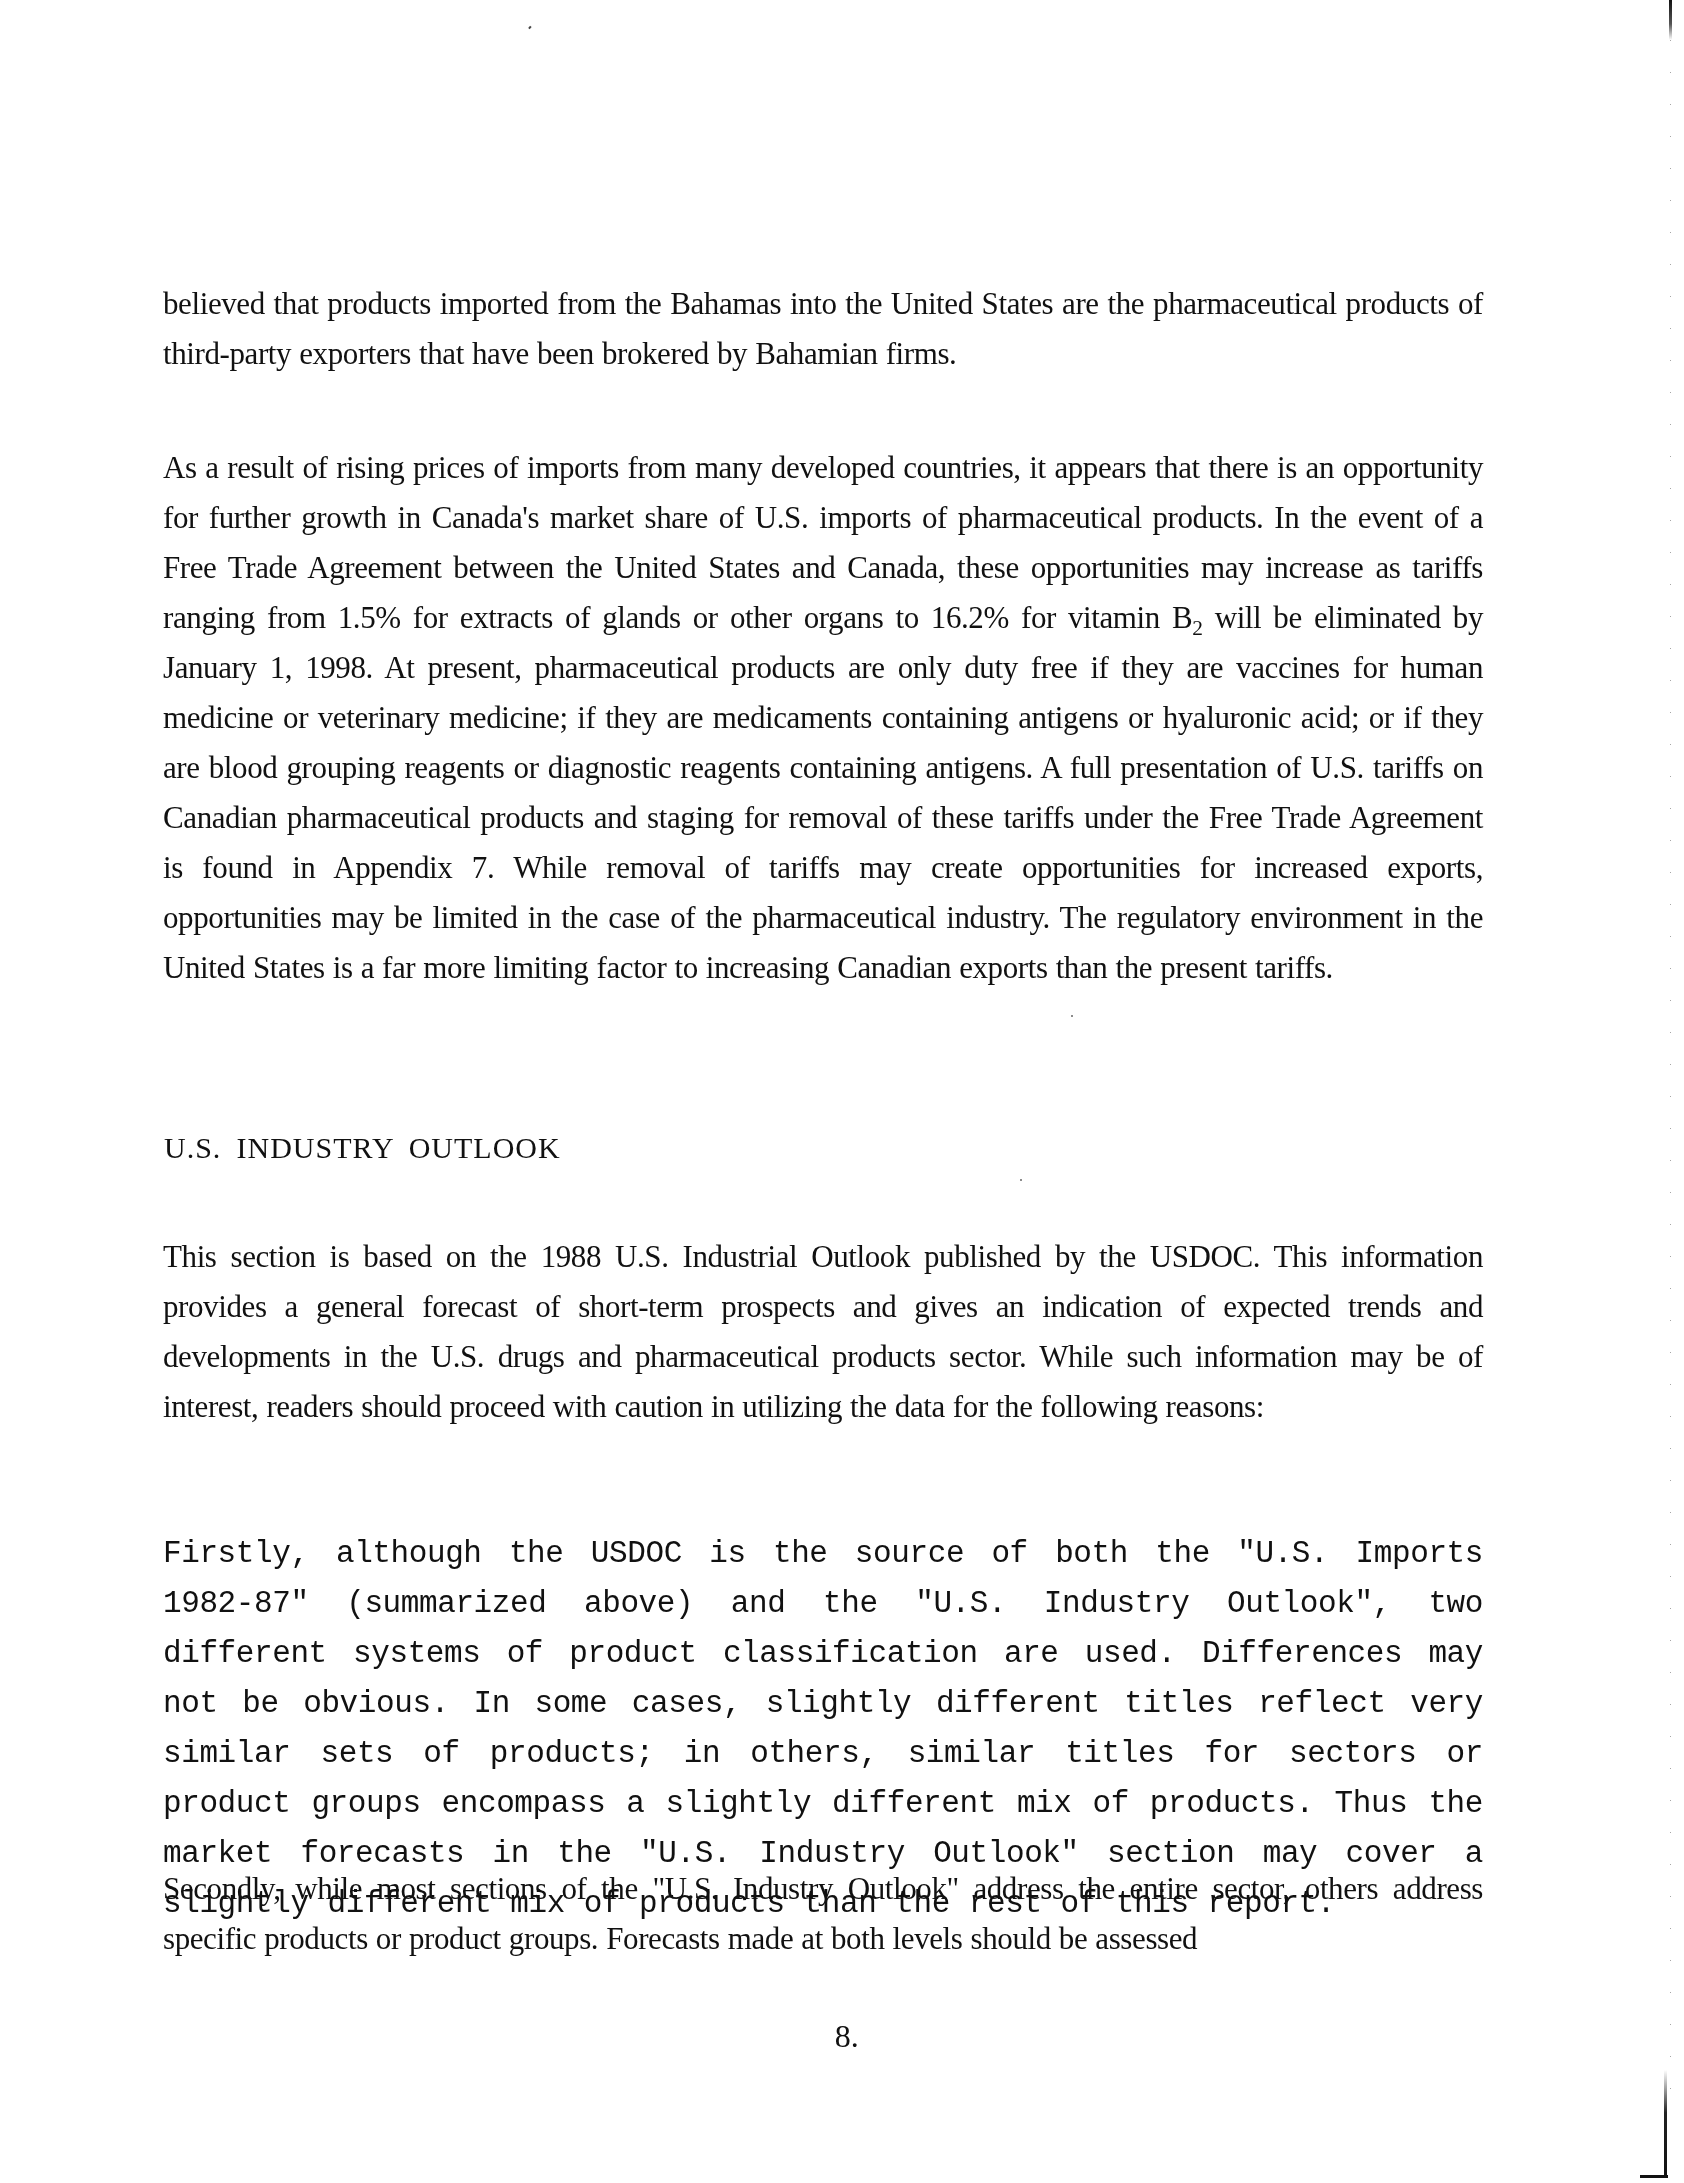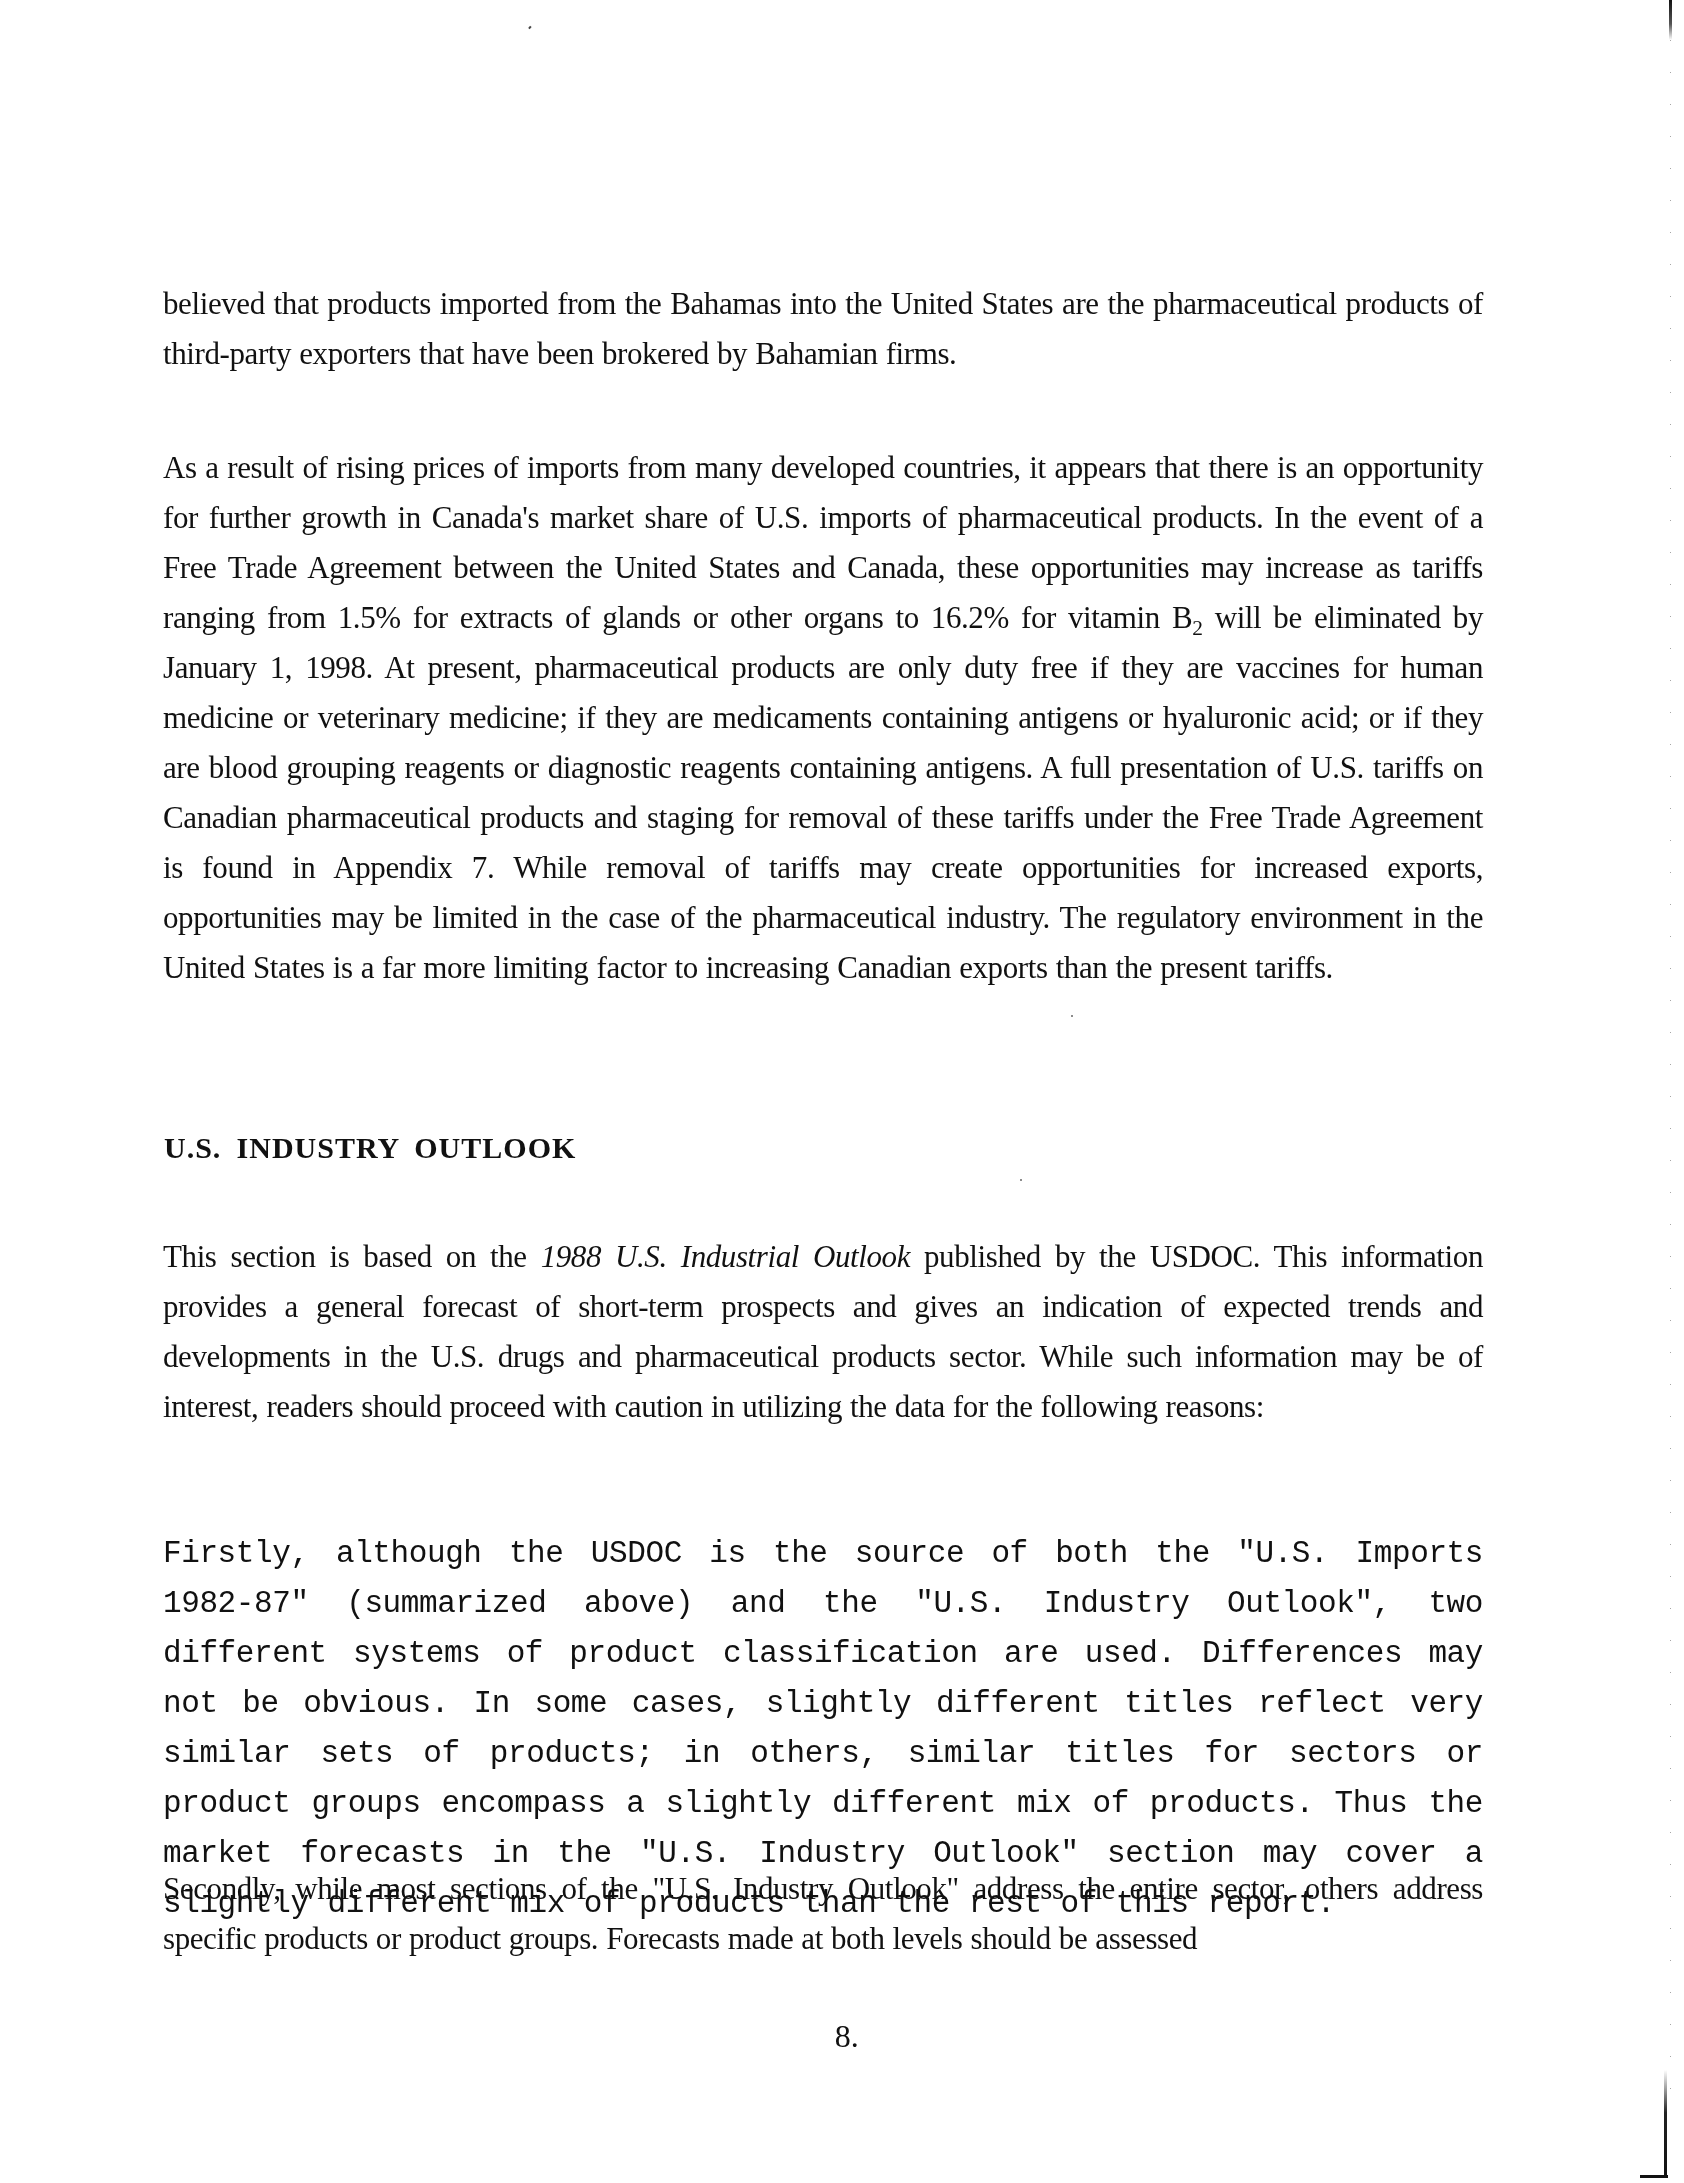--- a/index.html
+++ b/index.html
@@ -38,27 +38,27 @@
     .p1 { top: 279px; }
     .p2 { top: 443px; font-family: Liberation Serif, serif; }
     .p3 { top: 1232px; }
     .p4 { top: 1529px; font-family: Liberation Mono, monospace; }
     .p5 { top: 1864px; }
     .heading {
       position: absolute;
       left: 164px;
       top: 1128px;
       font-size: 30px;
-      font-weight: bold;
+      font-weight: normal;
       letter-spacing: 1px;
       word-spacing: 6.7px;
       line-height: 40px;
     }
     .sub { font-size: 21.4px; vertical-align: -6.7px; line-height: 0; }
-    .ital { font-style: italic; }
+    .ital { }
     .page-number {
       position: absolute;
       left: 0;
       width: 1684px;
       top: 2016px;
       text-align: center;
       font-size: 32px;
       line-height: 40px;
       padding-left: 9.4px;
       box-sizing: border-box;

